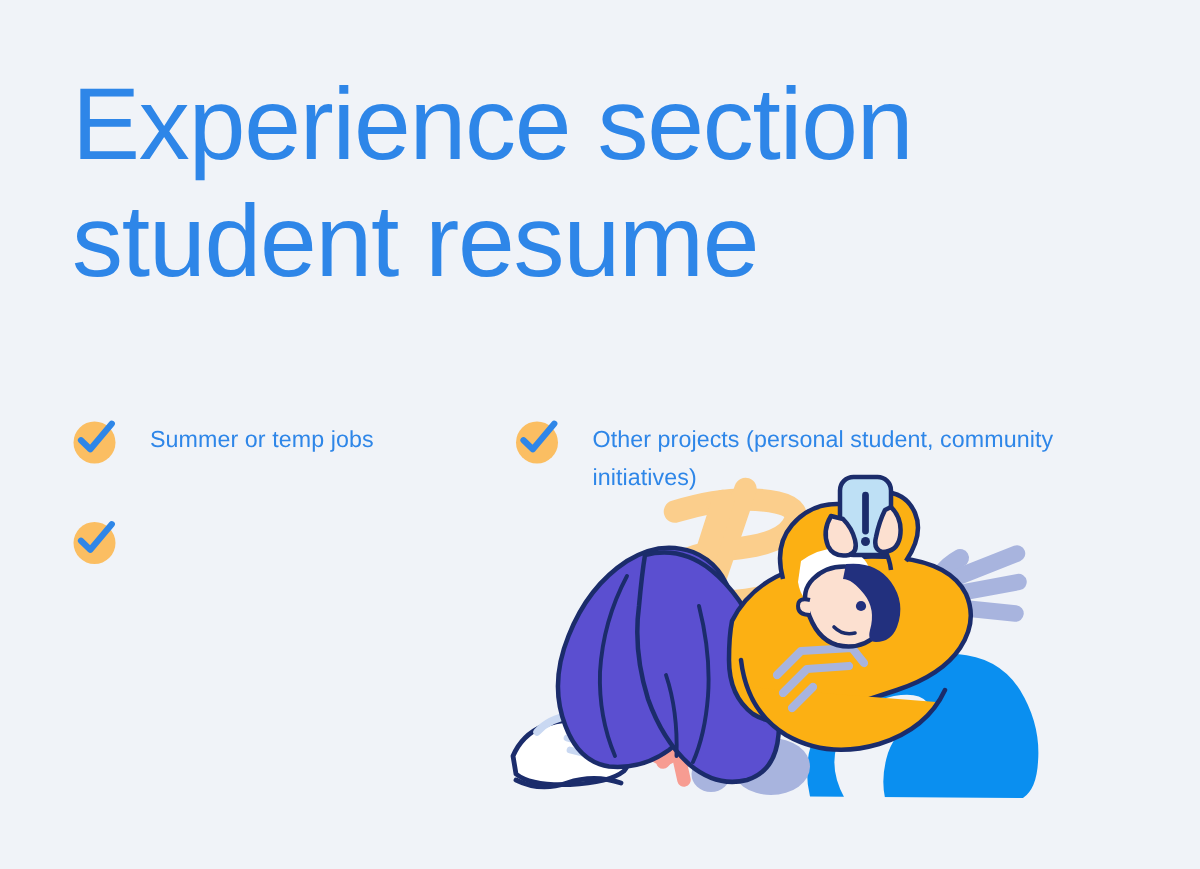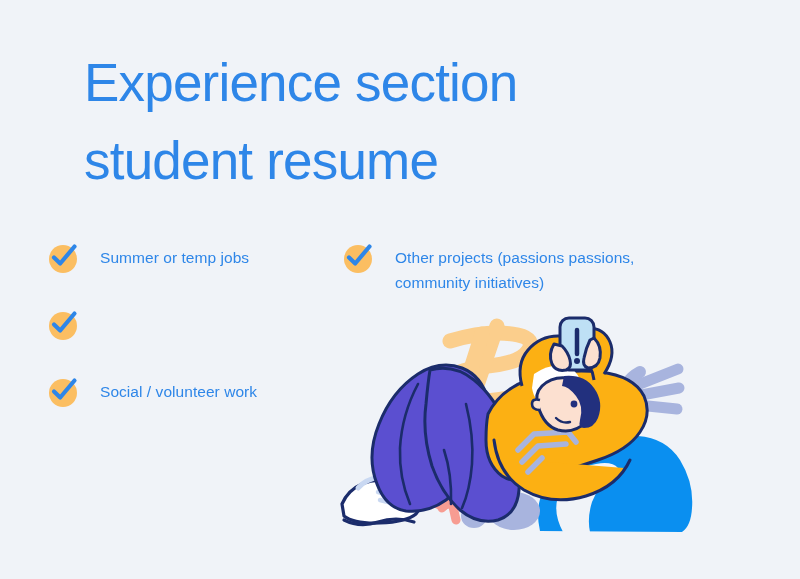--- a/index.html
+++ b/index.html
@@ -23,30 +23,29 @@
     background: #F0F3F8;
   }
 
   
   .title {
     position: absolute;
     left: 48px;
     top: 44px;
     width: 640px;
     color: #2E86E8;
-    font-size: 53px;
+    font-size: 68px;
     line-height: 78px;
     font-weight: 400;
     letter-spacing: -0.8px;
     white-space: pre-line;
-    margin-left: 36px;
   }
 
   
-  .list-col { position: absolute; }
+  .list-col { position: absolute; margin-top: 36px; }
   .col-left  { left: 46px;  top: 244px; width: 290px; }
   .col-right { left: 341px; top: 244px; width: 370px; }
 
   .list-item {
     position: relative;
     display: flex;
     align-items: flex-start;
     margin-bottom: 37px;
   }
 
@@ -114,41 +113,32 @@
 
     <div class="list-item">
       <span class="check">
         <span class="disc"></span>
         <svg viewBox="0 0 34 34" xmlns="http://www.w3.org/2000/svg">
           <path d="M8 17.5 L14.2 23.5 L28.5 6.5" fill="none" stroke="#2E86E8" stroke-width="4.2" stroke-linecap="round" stroke-linejoin="round"></path>
         </svg>
       </span>
     </div>
 
-    <div class="list-item">
-      <span class="check">
-        <span class="disc"></span>
-        <svg viewBox="0 0 34 34" xmlns="http://www.w3.org/2000/svg">
-          <path d="M8 17.5 L14.2 23.5 L28.5 6.5" fill="none" stroke="#2E86E8" stroke-width="4.2" stroke-linecap="round" stroke-linejoin="round"></path>
-        </svg>
-      </span>
-      <span class="item-text">Social / volunteer work</span>
-    </div>
 
   </div>
 
   <div class="list-col col-right">
     <div class="list-item">
       <span class="check">
         <span class="disc"></span>
         <svg viewBox="0 0 34 34" xmlns="http://www.w3.org/2000/svg">
           <path d="M8 17.5 L14.2 23.5 L28.5 6.5" fill="none" stroke="#2E86E8" stroke-width="4.2" stroke-linecap="round" stroke-linejoin="round"></path>
         </svg>
       </span>
-      <span class="item-text">Other projects (passions passions, community initiatives)</span>
+      <span class="item-text">Other projects (personal student, community initiatives)</span>
     </div>
   </div>
 
   <div id="illustration">
     <svg viewBox="0 0 400 236" xmlns="http://www.w3.org/2000/svg">
 
       <g stroke="#FBCE8C" fill="none" stroke-linecap="round" stroke-linejoin="round" stroke-width="15">
         <path d="M128 33 Q168 21 196 27 Q214 31 206 43 Q198 55 166 58 Q130 62 124 74 Q119 86 143 91 Q174 97 208 83"></path>
         <path d="M175 18 L152 86"></path>
         <path d="M160 26 L139 92"></path>

